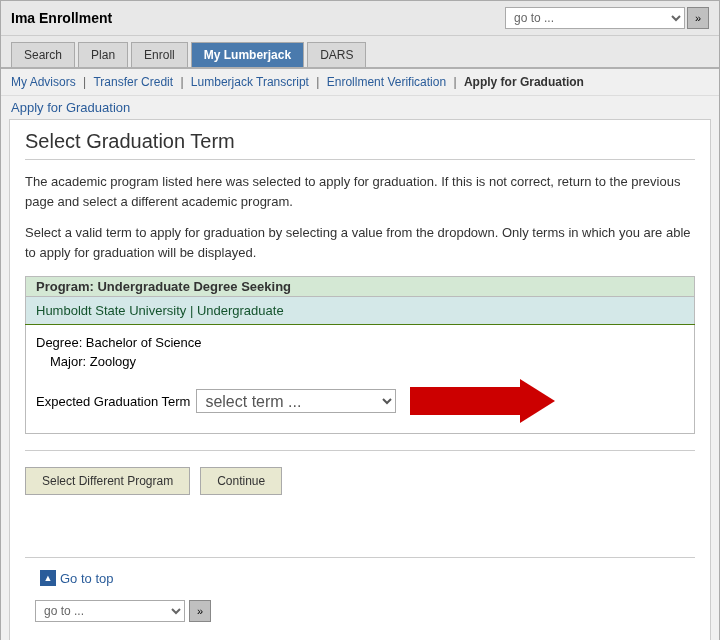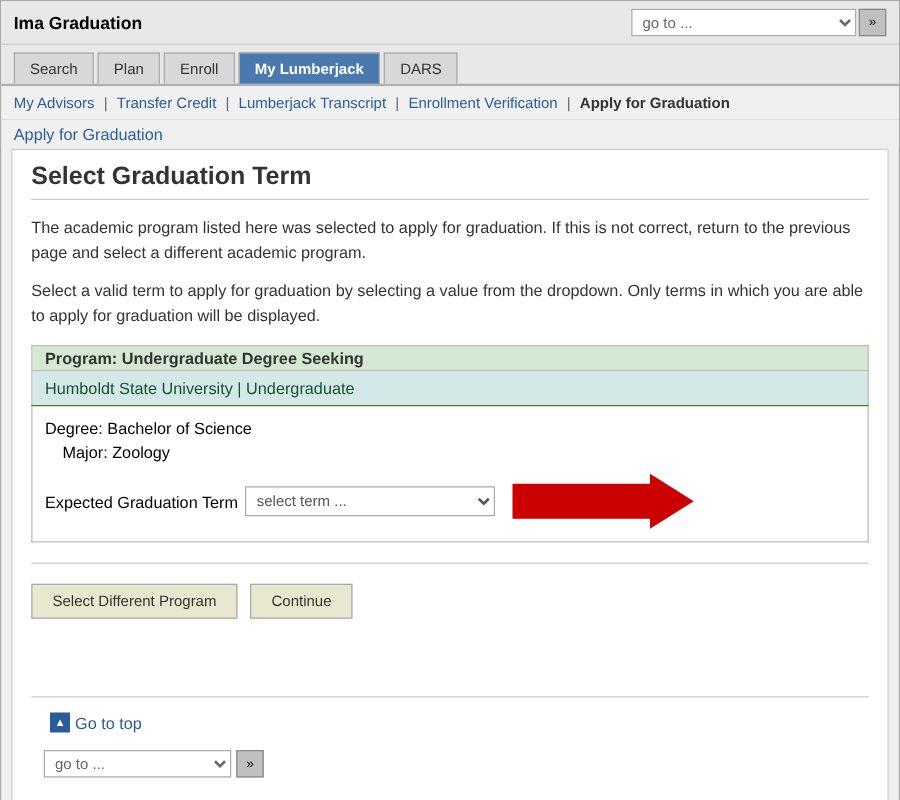--- a/index.html
+++ b/index.html
@@ -100,21 +100,21 @@
       background: #f0f0f0;
     }
     .main-content {
       padding: 10px 15px;
       background: #fff;
       margin: 0 8px 8px 8px;
       border: 1px solid #ccc;
     }
     .page-title {
       font-size: 20px;
-      font-weight: bold;
+      font-weight: normal;
       color: #333;
       margin-bottom: 12px;
       border-bottom: 1px solid #ccc;
       padding-bottom: 6px;
     }
     .intro-text {
       font-size: 13px;
       color: #333;
       margin-bottom: 12px;
       line-height: 1.5;
@@ -160,21 +160,21 @@
       align-items: center;
       margin-top: 10px;
     }
     .term-label {
       font-size: 13px;
       margin-right: 6px;
       white-space: nowrap;
     }
     .term-select {
       height: 24px;
-      font-size: 12px;
+      font-size: 16px;
       border: 1px solid #aaa;
       background: #fff;
       padding: 2px 4px;
       width: 200px;
       color: #555;
     }
     .arrow-shape {
       display: inline-flex;
       align-items: center;
     }
@@ -275,21 +275,21 @@
       justify-content: center;
     }
     .indent { padding-left: 14px; }
   </style>
 </head>
 <body>
 
 <div class="page-container">
 
   <div class="header">
-    <span class="header-name">Ima Graduation</span>
+    <span class="header-name">Ima Enrollment</span>
     <div class="goto-container">
       <select class="goto-select">
         <option>go to ...</option>
       </select>
       <div class="goto-btn">»</div>
     </div>
   </div>
 
   <div class="nav-tabs">
     <div class="tab">Search</div>

